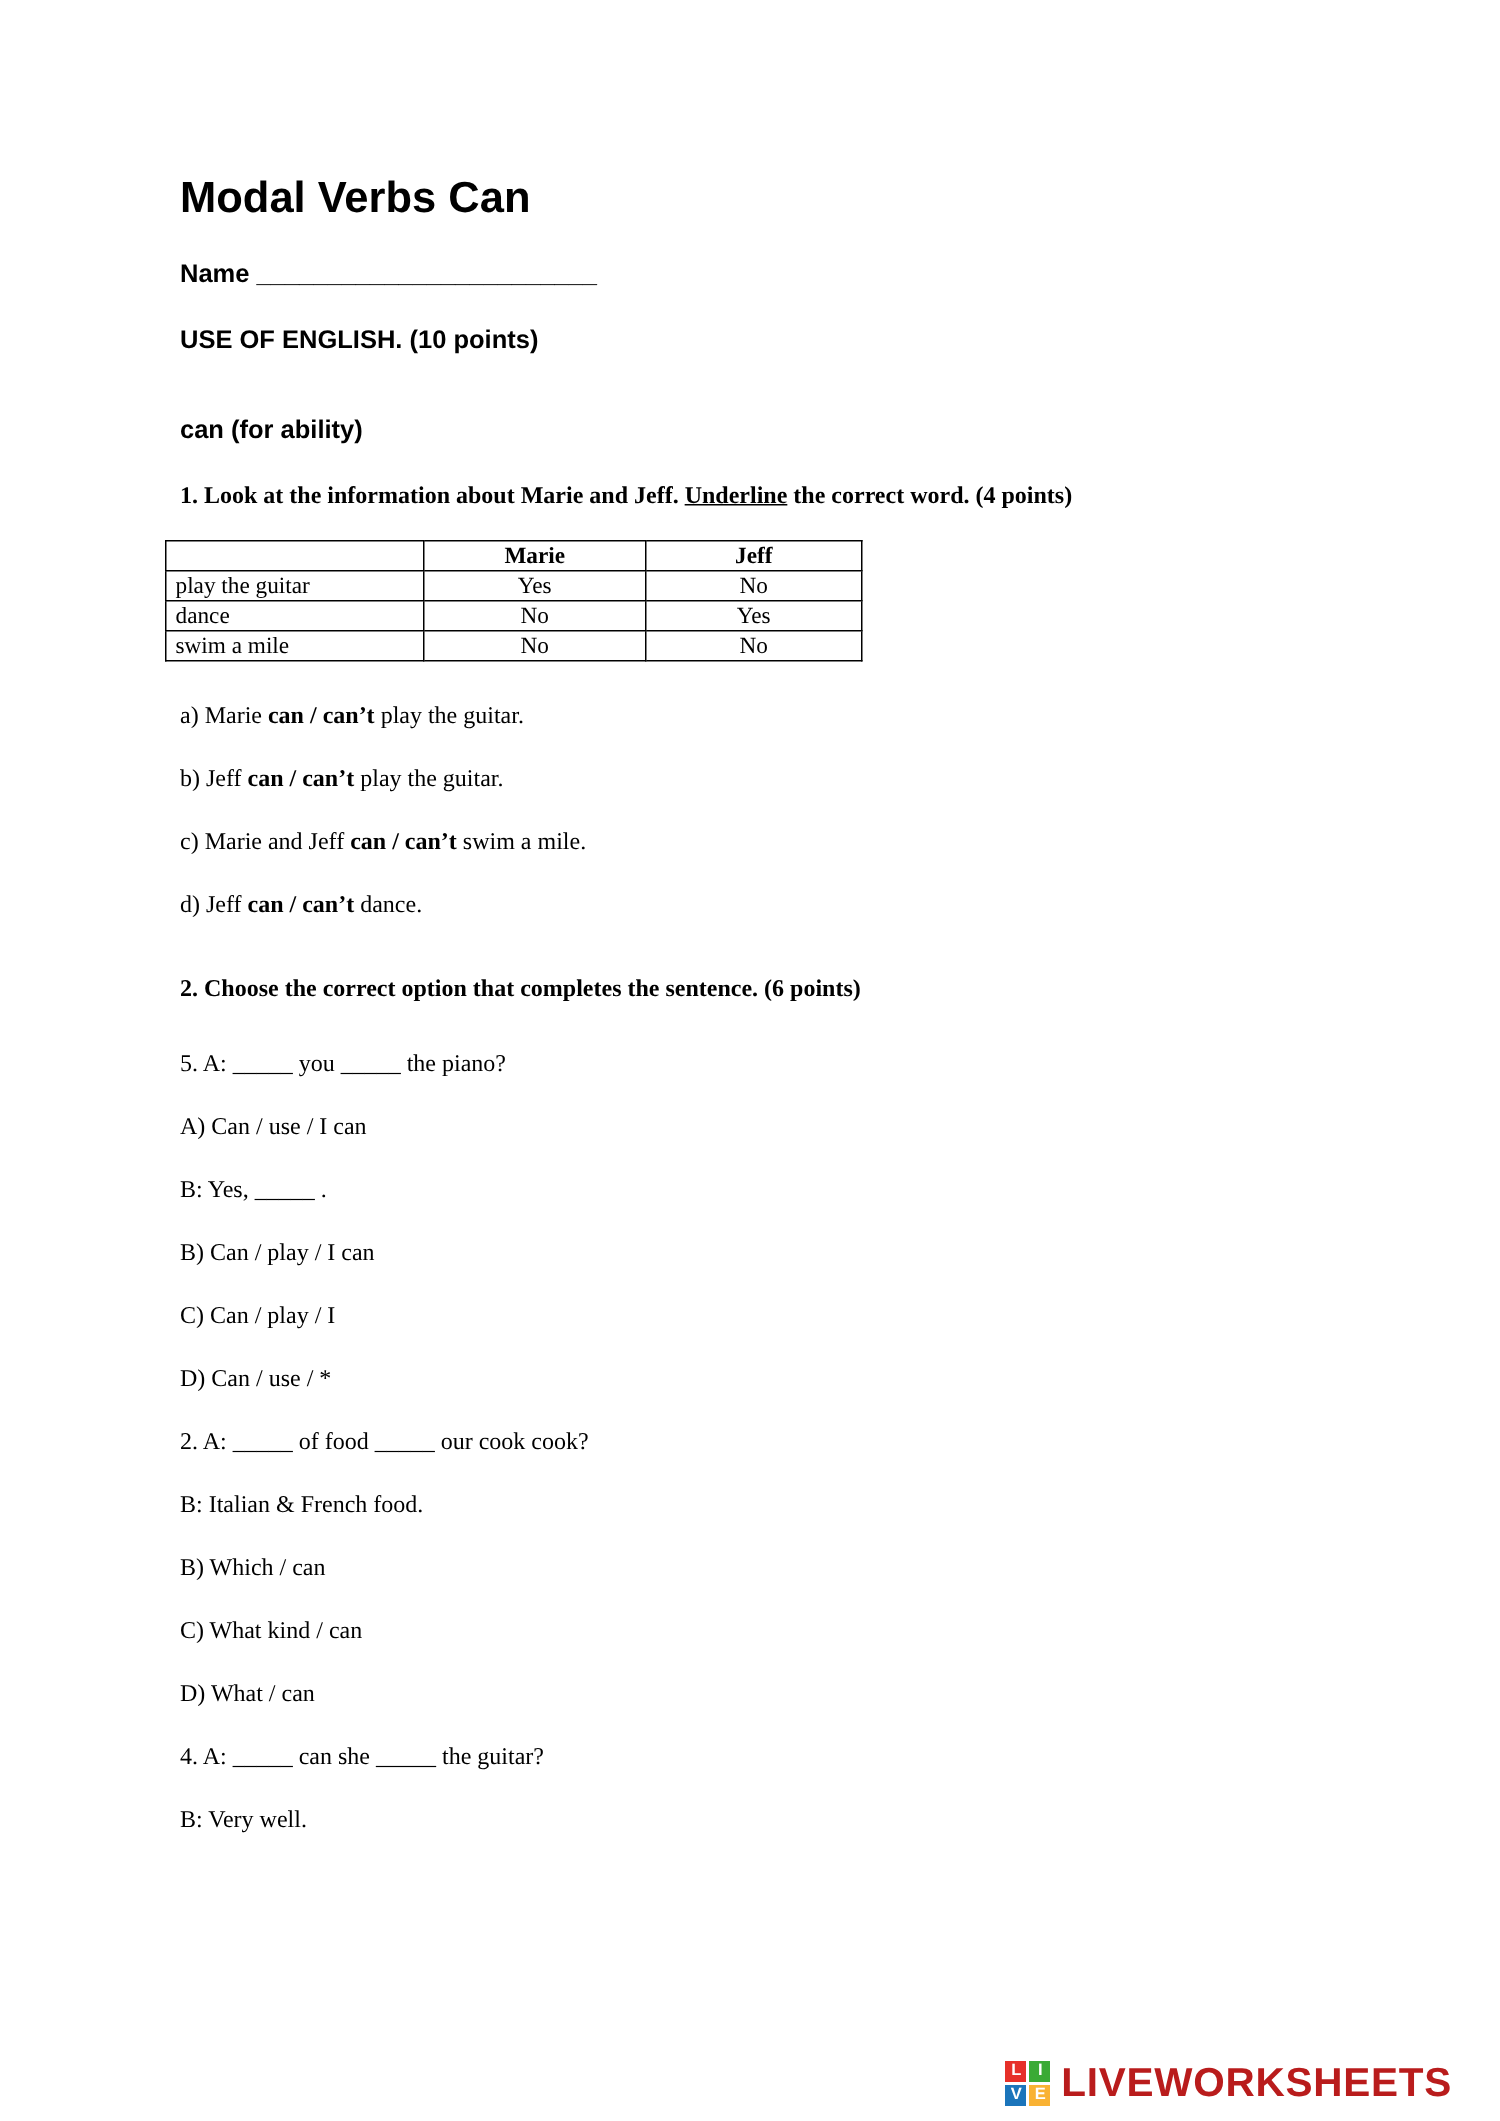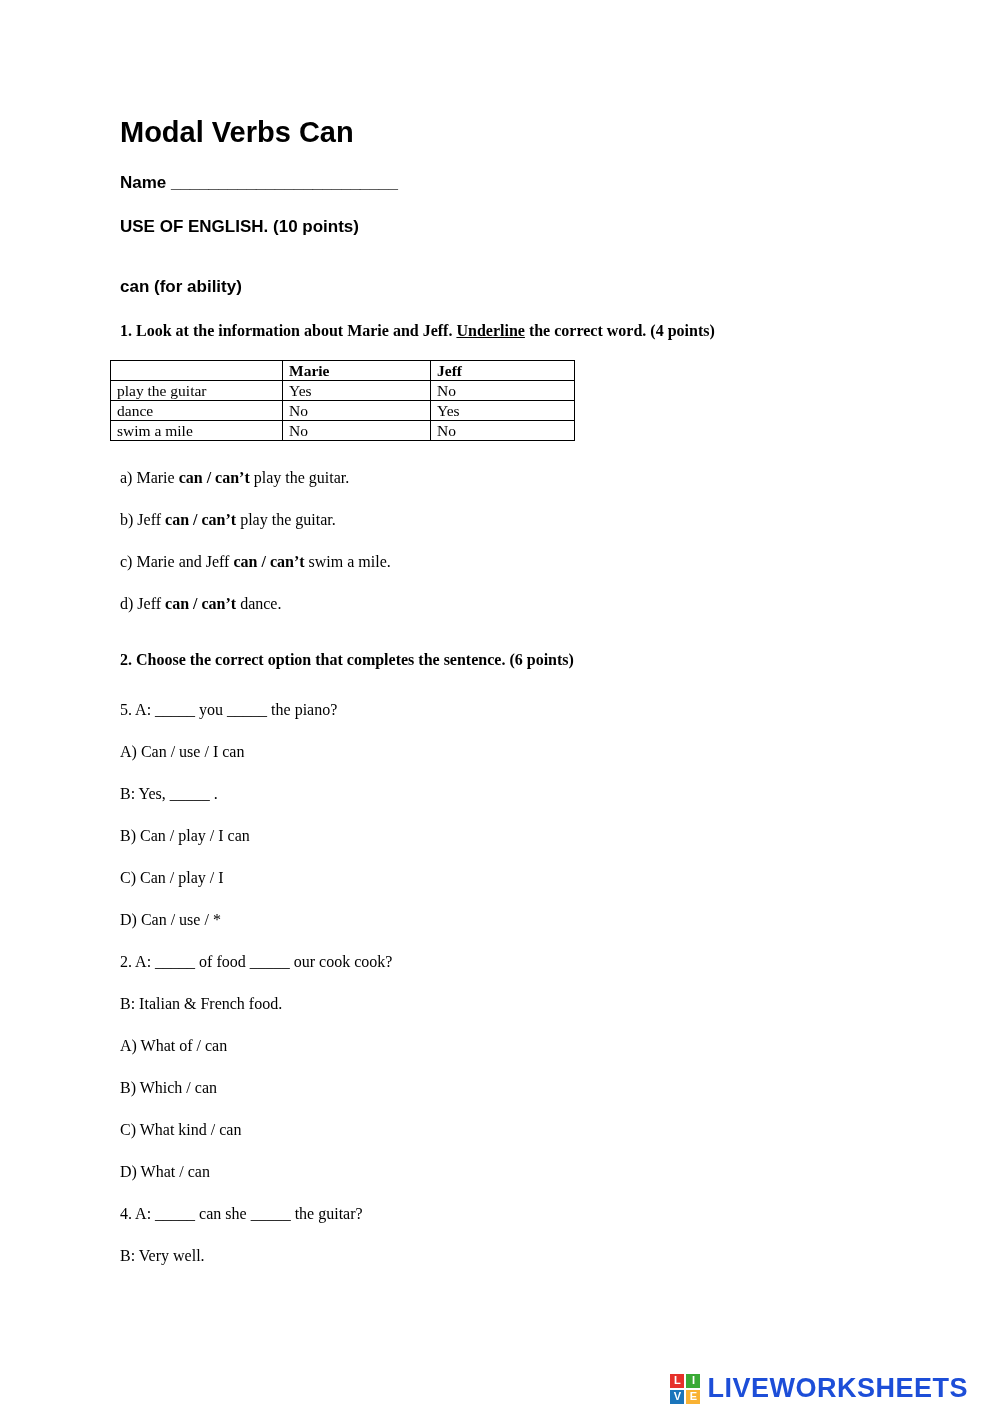--- a/index.html
+++ b/index.html
@@ -39,22 +39,22 @@
   table.info th, table.info td {
     border: 1px solid #000;
     padding: 0 6px;
     height: 20px;
     text-align: left;
     font-weight: normal;
     vertical-align: middle;
   }
   table.info th { font-weight: bold; }
   table.info th:nth-child(1), table.info td:nth-child(1) { width: 172px; }
-  table.info th:nth-child(2), table.info td:nth-child(2) { width: 148px; }
-  table.info th:nth-child(3), table.info td:nth-child(3) { width: 144px; }
+  table.info th:nth-child(2), table.info td:nth-child(2) { width: 148px; text-align: center; }
+  table.info th:nth-child(3), table.info td:nth-child(3) { width: 144px; text-align: center; }
 
   .line { font-size: 16px; margin-bottom: 24px; }
   .line b { font-weight: bold; }
 
   .prompt2 { margin-top: 38px; margin-bottom: 32px; }
 
   .footer {
     position: absolute;
     right: 32px; bottom: 10px;
     display: flex; align-items: center; gap: 7px;
@@ -131,31 +131,30 @@
 
   <div id="ex2-lines">
       <p class="line">5. A: _____ you _____ the piano?</p>
       <p class="line">A) Can / use / I can</p>
       <p class="line">B: Yes, _____ .</p>
       <p class="line">B) Can / play / I can</p>
       <p class="line">C) Can / play / I</p>
       <p class="line">D) Can / use / *</p>
       <p class="line">2. A: _____ of food _____ our cook cook?</p>
       <p class="line">B: Italian &amp; French food.</p>
-      <p class="line">A) What of / can</p>
       <p class="line">B) Which / can</p>
       <p class="line">C) What kind / can</p>
       <p class="line">D) What / can</p>
       <p class="line">4. A: _____ can she _____ the guitar?</p>
       <p class="line">B: Very well.</p>
     </div>
 
 </div>
 
 <div class="footer">
   <div class="logo-grid" id="logo-grid">
       <span style="background: rgb(230, 48, 41);">L</span>
       <span style="background: rgb(58, 170, 53);">I</span>
       <span style="background: rgb(27, 117, 187);">V</span>
       <span style="background: rgb(249, 178, 51);">E</span>
     </div>
-  <div class="brand" style="color: #1d4ed8;">LIVEWORKSHEETS</div>
+  <div class="brand" style="color: #b91c1c;">LIVEWORKSHEETS</div>
 </div>
 
 </body></html>

